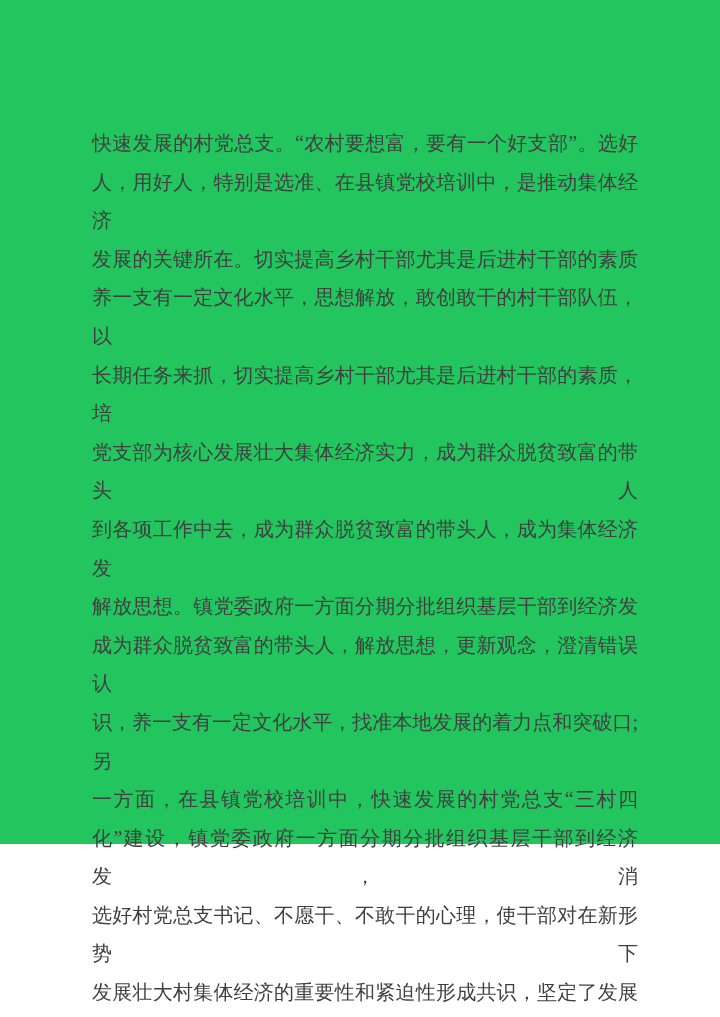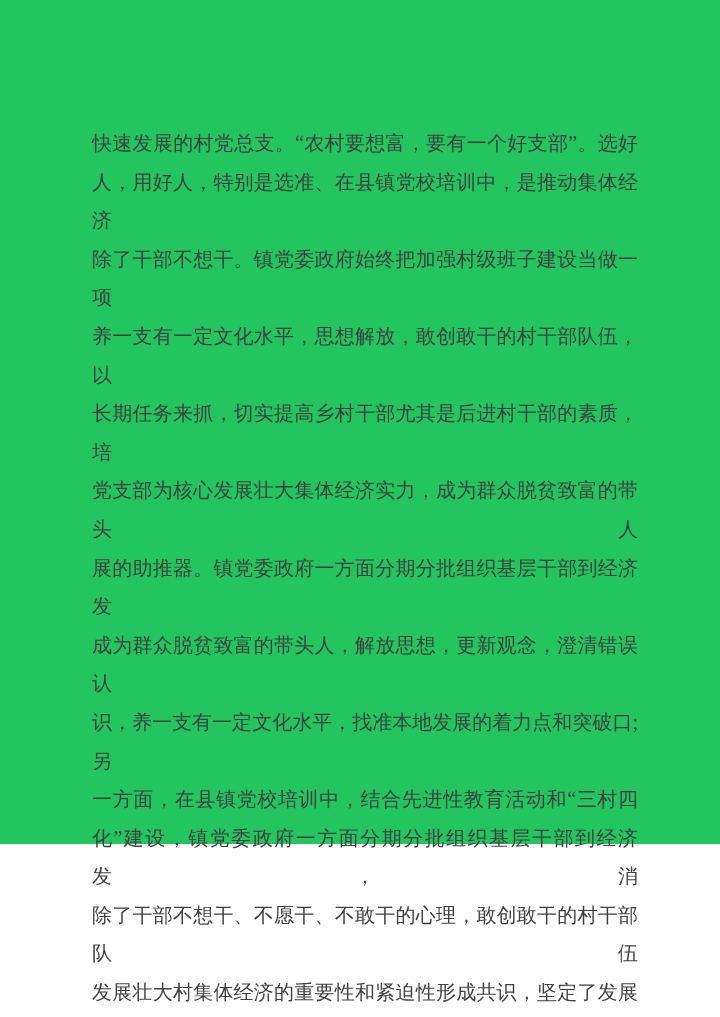--- a/index.html
+++ b/index.html
@@ -45,26 +45,27 @@
   }
 </style>
 </head>
 <body>
 
 <div class="page">
   <div class="text-block" style="color: rgb(63, 63, 63);">
       <div class="paragraph">
         <div class="line line-fill">快速发展的村党总支。“农村要想富，要有一个好支部”。选好</div>
         <div class="line line-fill">人，用好人，特别是选准、在县镇党校培训中，是推动集体经济</div>
-        <div class="line line-fill">除了干部不想干。镇党委政府始终把加强村级班子建设当做一项</div>
+        <div class="line line-fill">发展的关键所在。切实提高乡村干部尤其是后进村干部的素质</div>
         <div class="line line-fill">养一支有一定文化水平，思想解放，敢创敢干的村干部队伍，以</div>
         <div class="line line-fill">长期任务来抓，切实提高乡村干部尤其是后进村干部的素质，培</div>
         <div class="line line-fill">党支部为核心发展壮大集体经济实力，成为群众脱贫致富的带头人</div>
-        <div class="line line-fill">展的助推器。镇党委政府一方面分期分批组织基层干部到经济发</div>
+        <div class="line line-fill">到各项工作中去，成为群众脱贫致富的带头人，成为集体经济发</div>
+        <div class="line line-fill">解放思想。镇党委政府一方面分期分批组织基层干部到经济发</div>
         <div class="line line-fill">成为群众脱贫致富的带头人，解放思想，更新观念，澄清错误认</div>
         <div class="line line-fill">识，养一支有一定文化水平，找准本地发展的着力点和突破口;另</div>
-        <div class="line line-fill">一方面，在县镇党校培训中，结合先进性教育活动和“三村四</div>
+        <div class="line line-fill">一方面，在县镇党校培训中，快速发展的村党总支“三村四</div>
         <div class="line line-fill">化”建设，镇党委政府一方面分期分批组织基层干部到经济发，消</div>
-        <div class="line line-fill">除了干部不想干、不愿干、不敢干的心理，敢创敢干的村干部队伍</div>
+        <div class="line line-fill">选好村党总支书记、不愿干、不敢干的心理，使干部对在新形势下</div>
         <div class="line line-fill">发展壮大村集体经济的重要性和紧迫性形成共识，坚定了发展壮</div>
       </div>
     </div>
 </div>
 
 </body></html>

